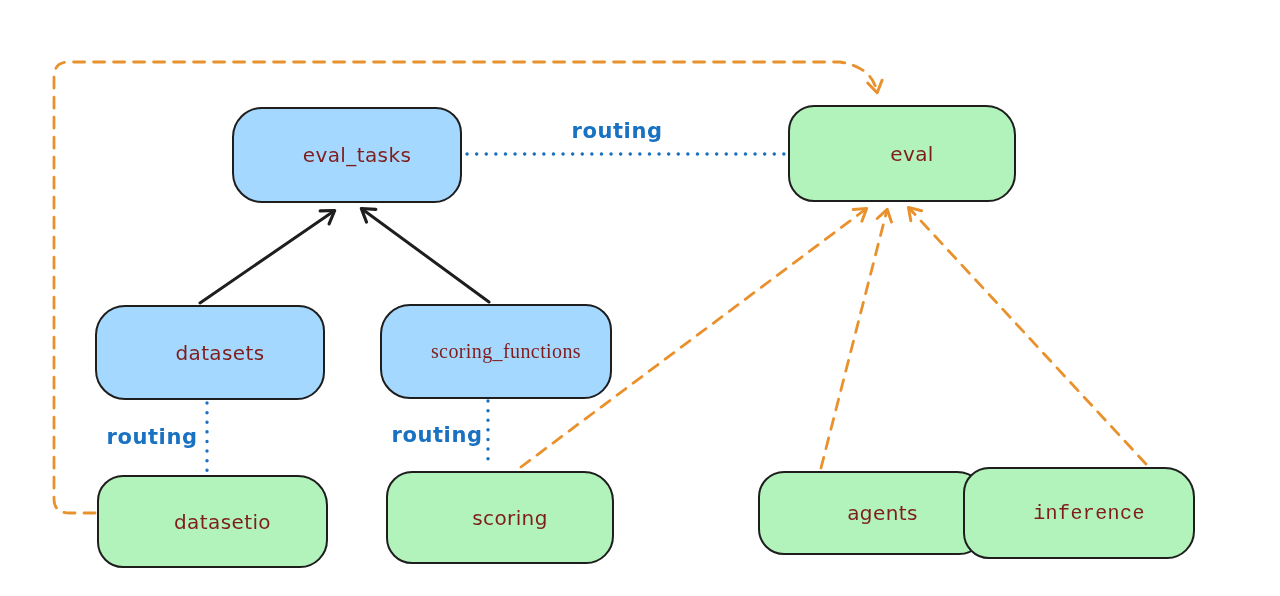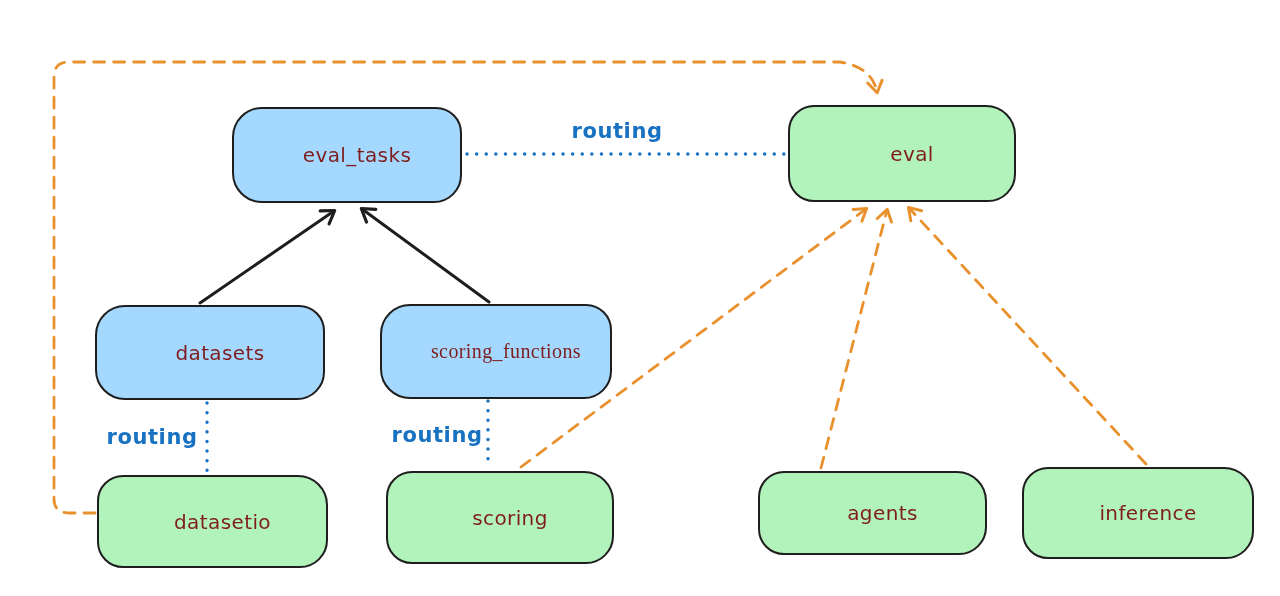--- a/index.html
+++ b/index.html
@@ -85,21 +85,21 @@
   </div>
   <div class="node provider" style="left:97px;top:475px;width:231px;height:93px;">
     <span>datasetio</span>
   </div>
   <div class="node provider" style="left:386px;top:471px;width:228px;height:93px;">
     <span>scoring</span>
   </div>
   <div class="node provider" style="left:710px;top:471px;width:229px;height:84px;margin-left:48px;">
     <span>agents</span>
   </div>
-  <div class="node provider" style="left:1022px;top:467px;width:232px;height:92px;">
+  <div class="node provider" style="left:963px;top:467px;width:232px;height:92px;font-family:Liberation Mono, monospace;">
     <span>inference</span>
   </div>
 
   <span class="edge-label" style="left:617px;top:131px;">routing</span>
   <span class="edge-label" style="left:152px;top:437px;">routing</span>
   <span class="edge-label" style="left:437px;top:435px;">routing</span>
 
 </div>
 
 </body></html>

